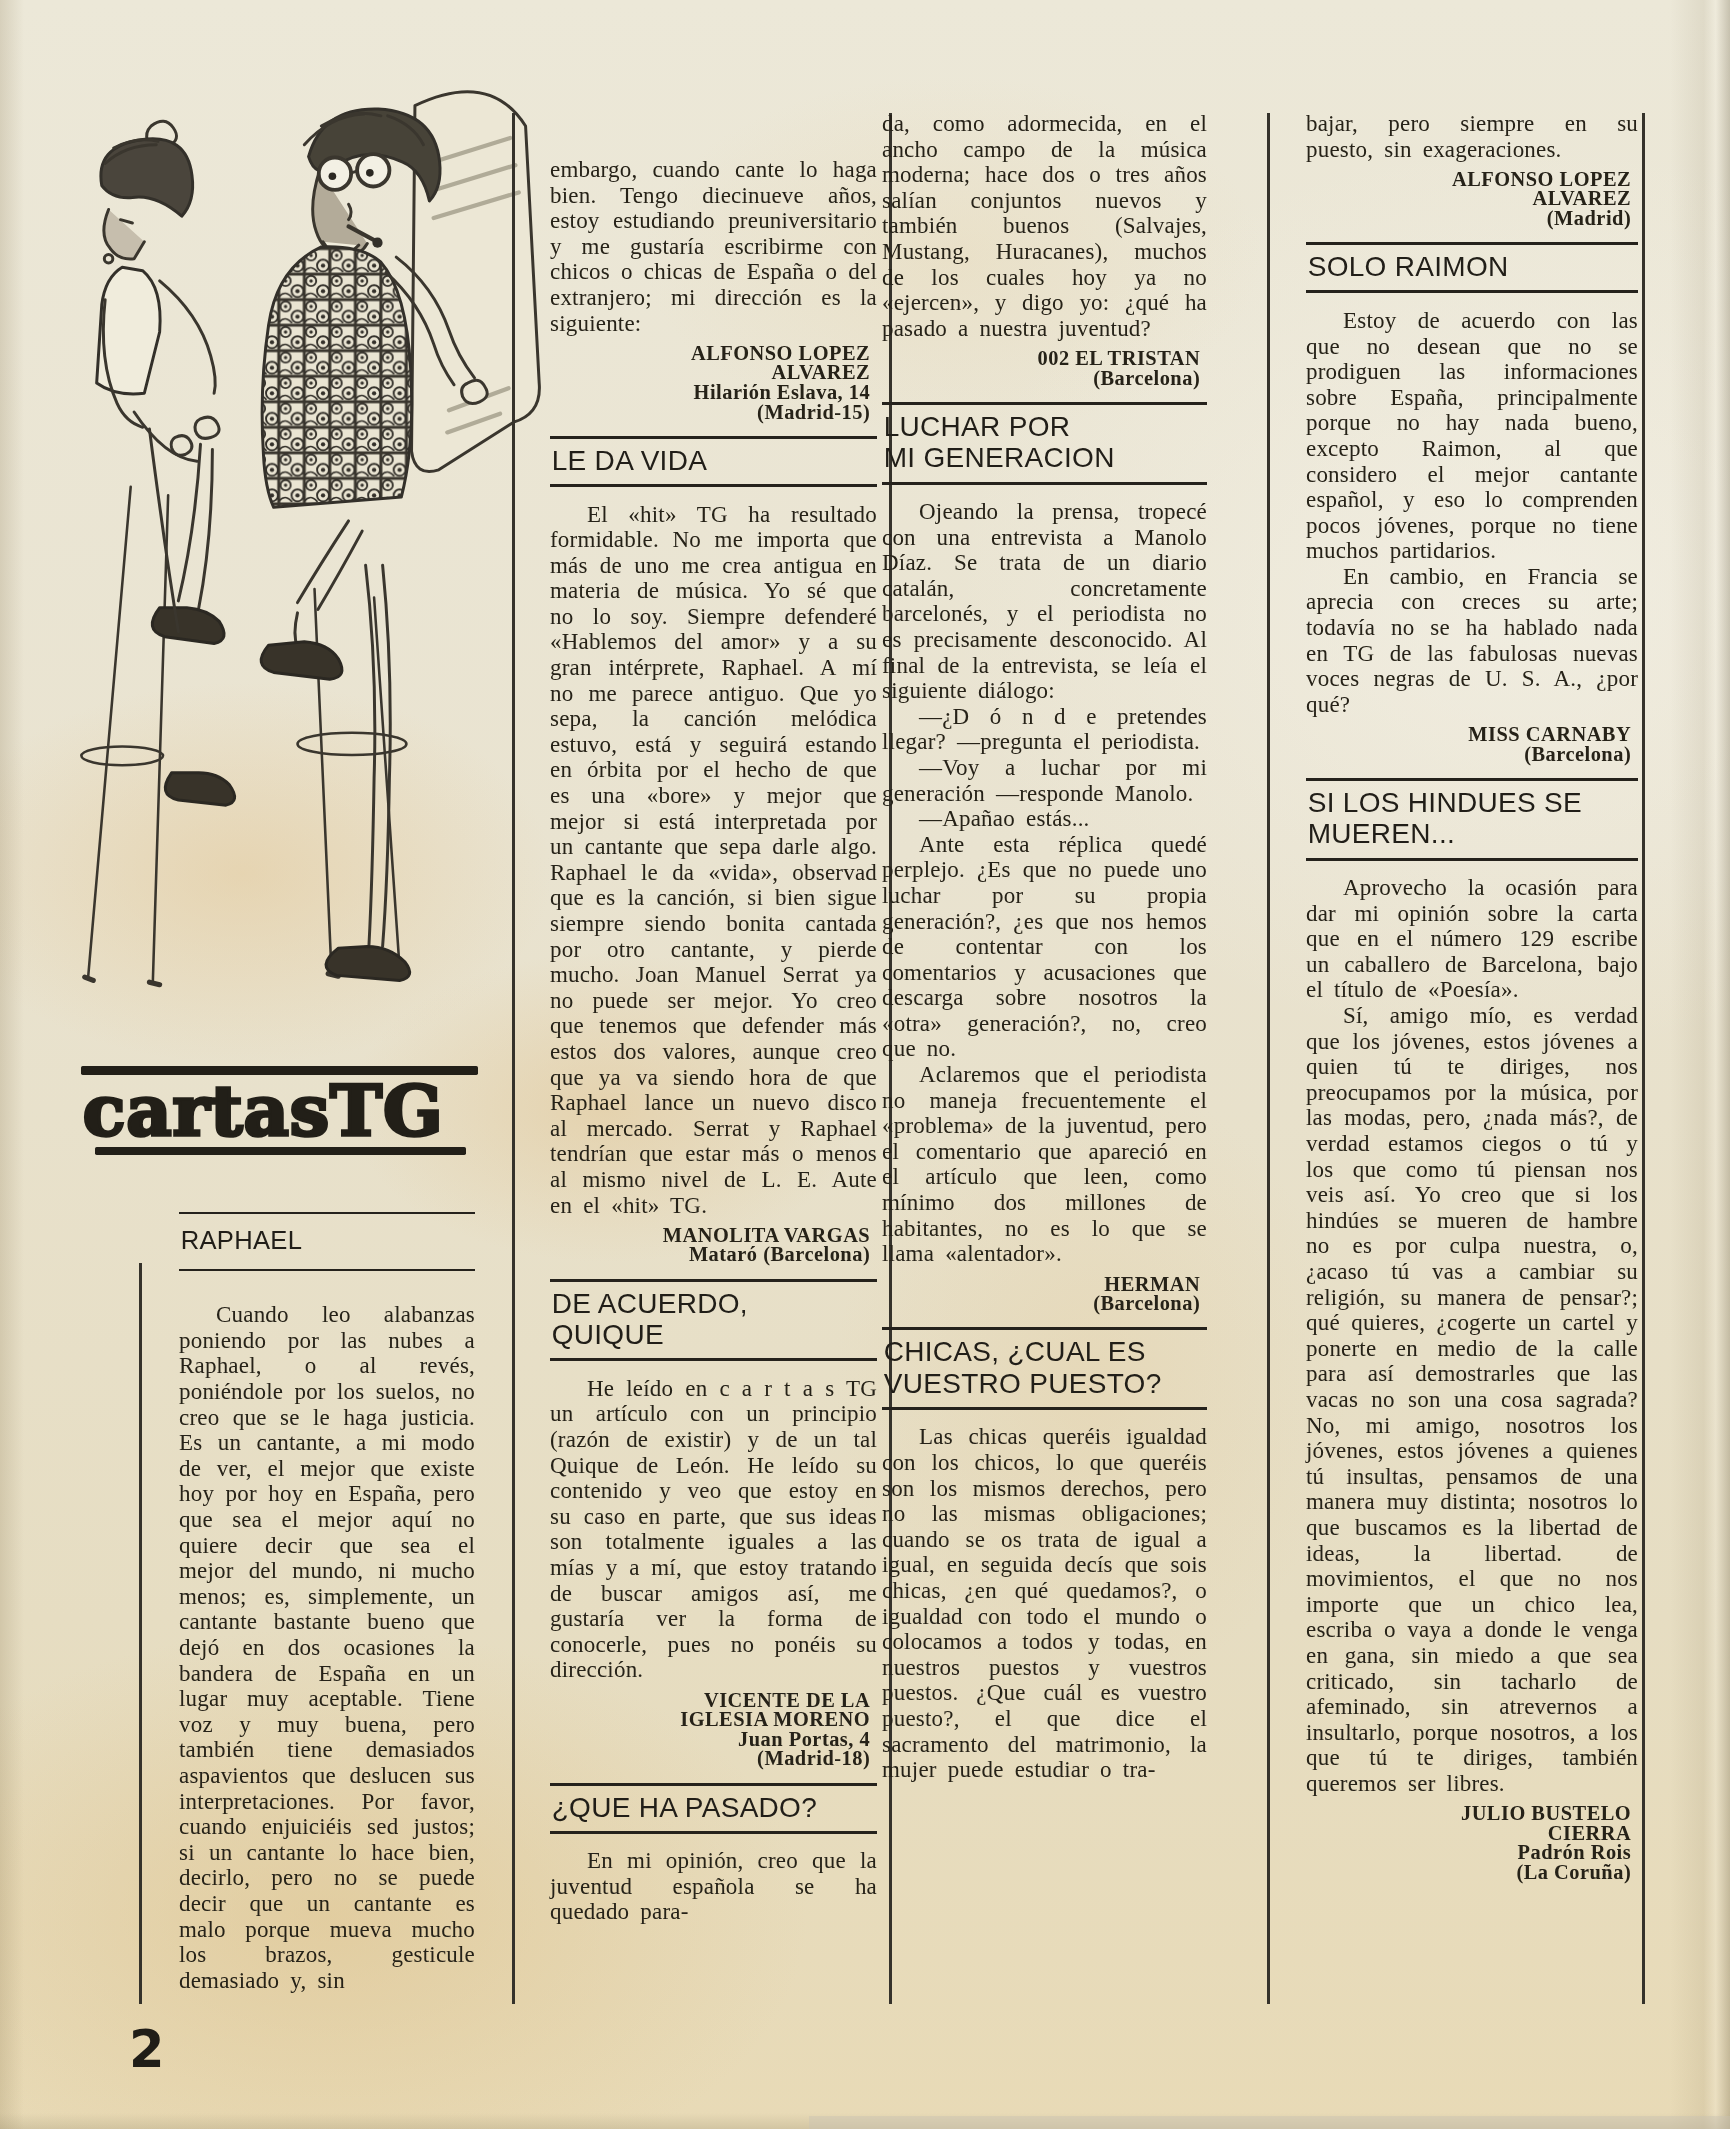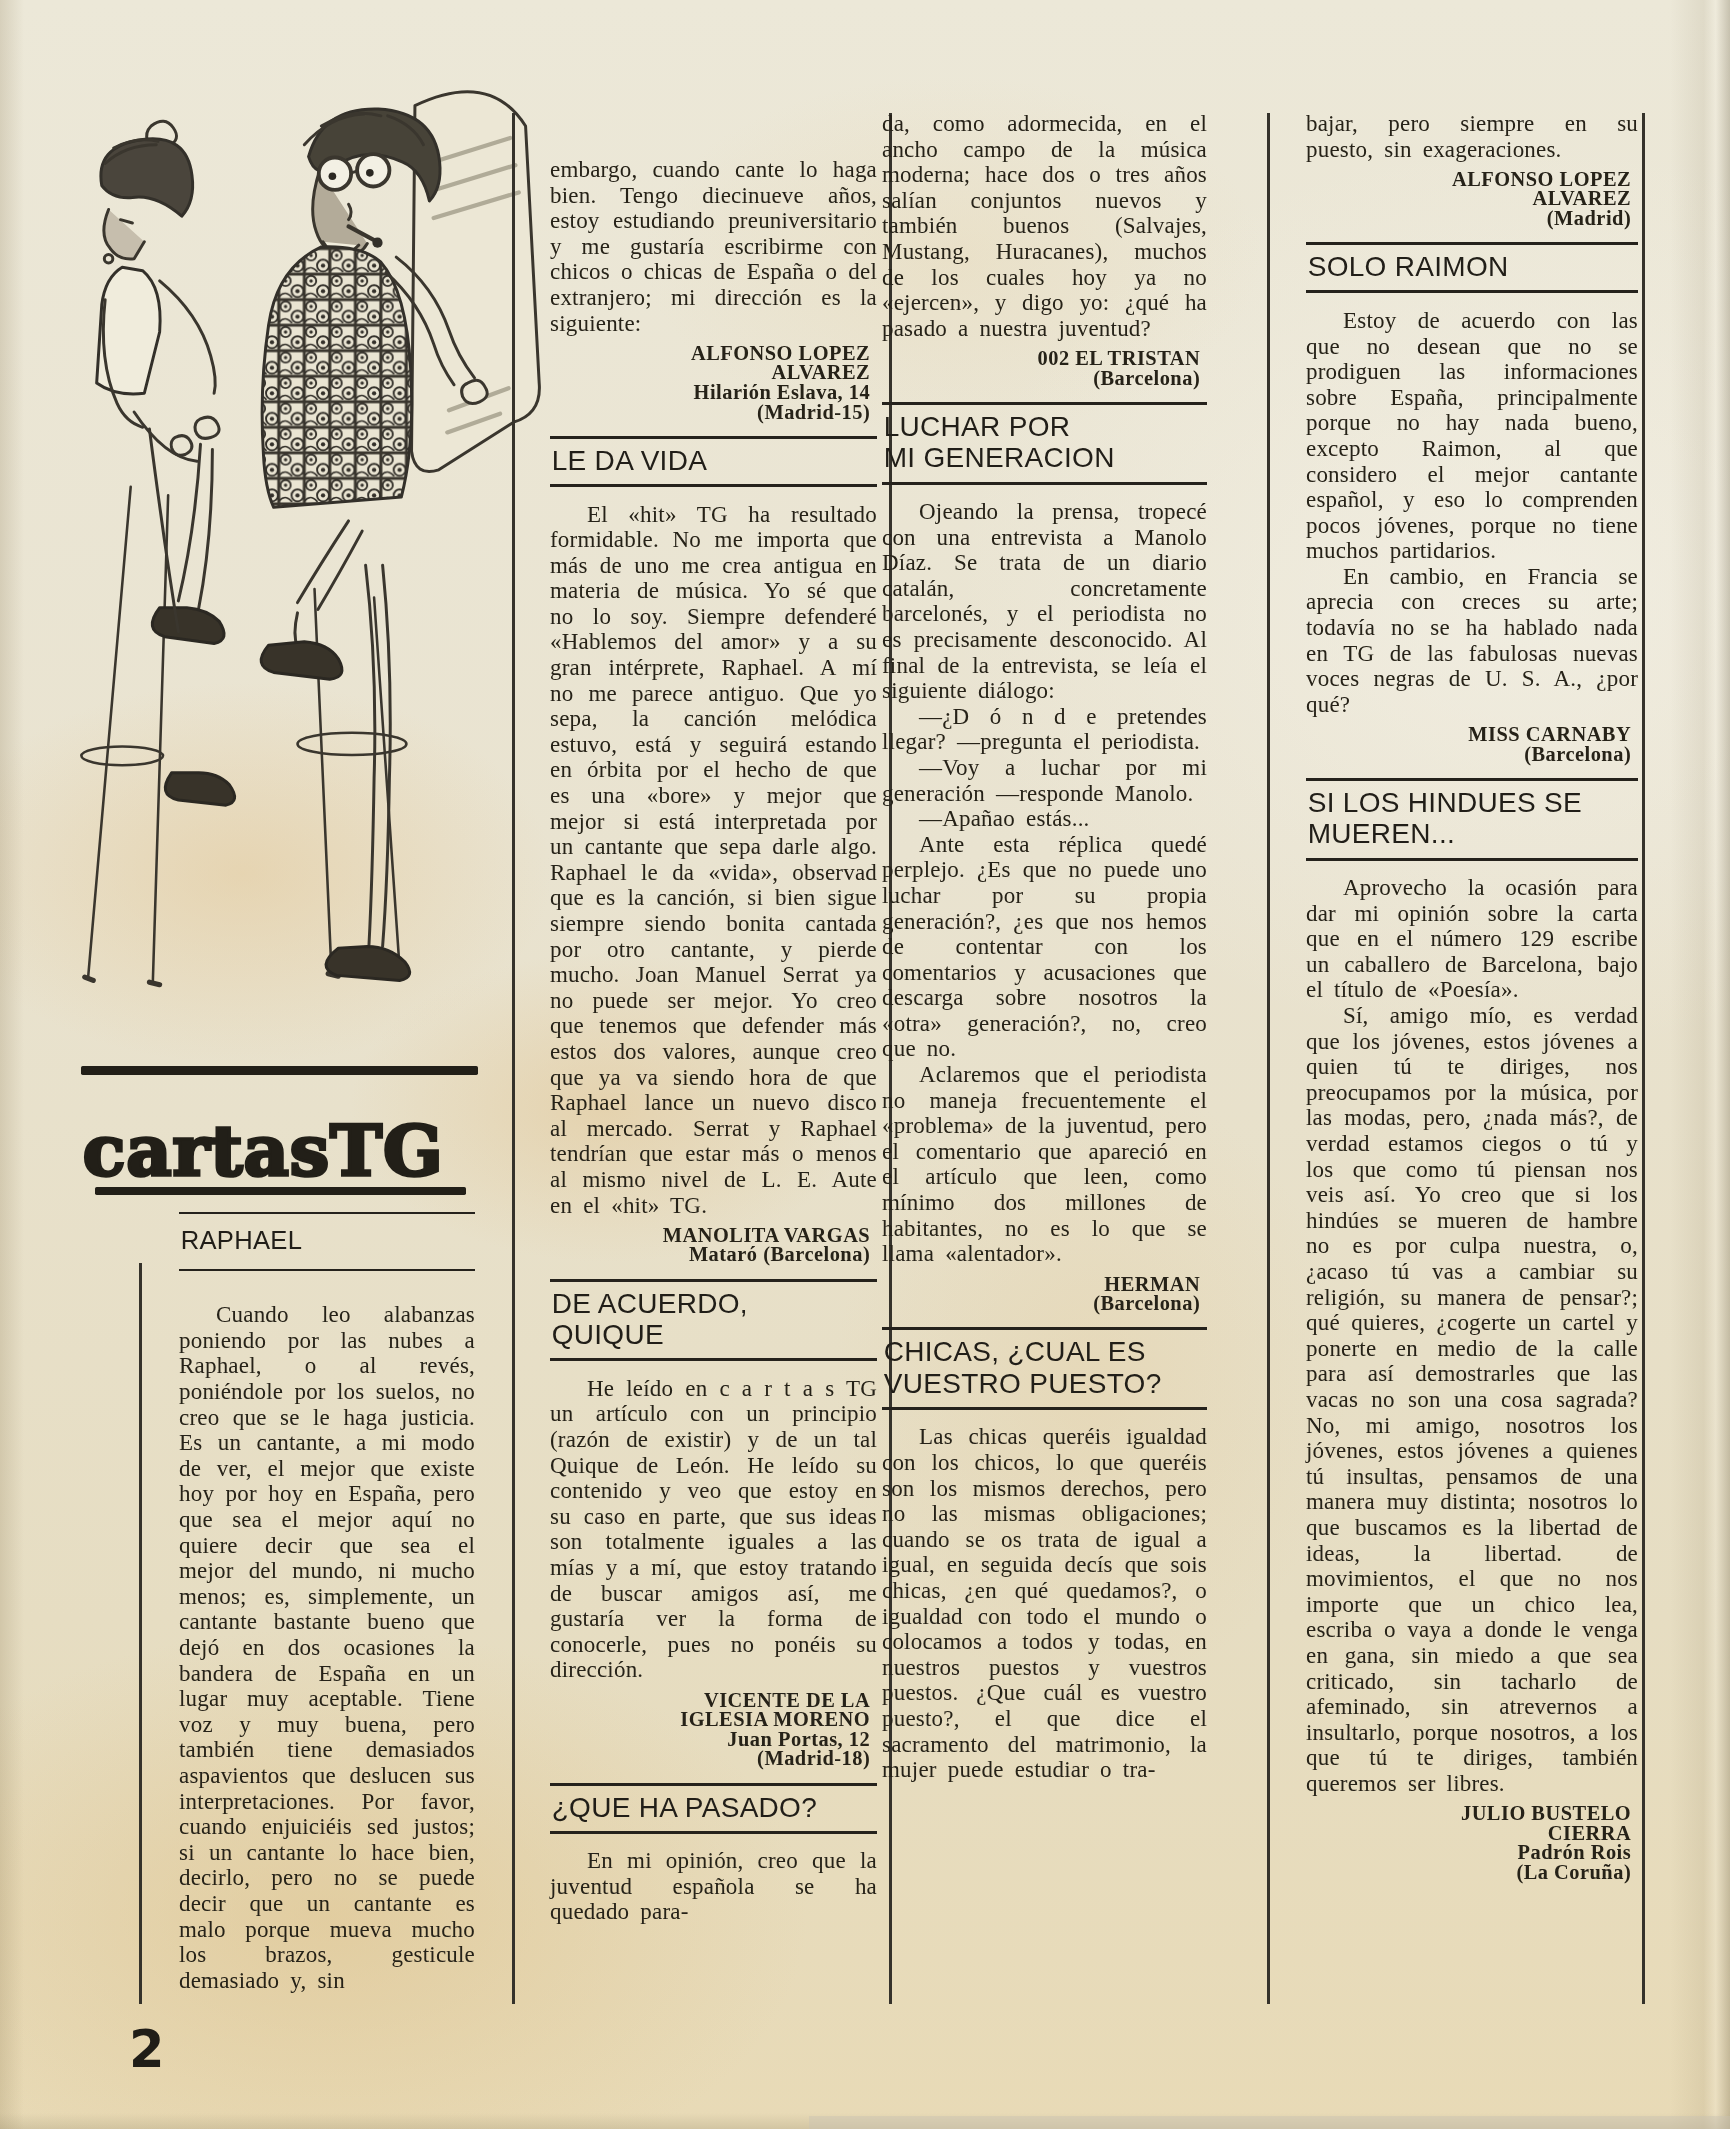--- a/index.html
+++ b/index.html
@@ -34,21 +34,20 @@
 
   .sketch{position:absolute;left:49px;top:44px;width:497px;height:1010px;}
 
   .logo-block{position:absolute;left:81px;top:1066px;width:397px;}
   .logo-rule{height:9.4px;background:#221f18;border-radius:1.7px;}
   .logo-rule.bottom{margin-left:13.6px;width:371px;height:8.5px;}
   .logo-text{
     font-family:"DejaVu Serif",serif;font-weight:bold;font-size:70px;line-height:63px;
     color:#221f18;-webkit-text-stroke:3.4px #221f18;letter-spacing:0.9px;
     padding:3.4px 0 5.1px 1.7px;
-    margin-top:40px;
   }
 
   .col{position:absolute;top:111px;}
   #col1{left:179px;width:296px;top:1203px;}
   #col2{left:550px;width:327px;margin-top:46px;}
   #col3{left:882px;width:325px;}
   #col4{left:1306px;width:332px;}
 
   .para{font-size:23px;line-height:25.6px;text-align:justify;word-spacing:5.1px;letter-spacing:0.2px;}
   .para.indent{text-indent:37px;}
@@ -193,21 +192,21 @@
 (Madrid-15)</div>
     <h2 class="heading">LE DA VIDA</h2>
     <div class="para indent">El «hit» TG ha resultado formidable. No me importa que más de uno me crea antigua en materia de música. Yo sé que no lo soy. Siempre defenderé «Hablemos del amor» y a su gran intérprete, Raphael. A mí no me parece antiguo. Que yo sepa, la canción melódica estuvo, está y seguirá estando en órbita por el hecho de que es una «bore» y mejor que mejor si está interpretada por un cantante que sepa darle algo. Raphael le da «vida», observad que es la canción, si bien sigue siempre siendo bonita cantada por otro cantante, y pierde mucho. Joan Manuel Serrat ya no puede ser mejor. Yo creo que tenemos que defender más estos dos valores, aunque creo que ya va siendo hora de que Raphael lance un nuevo disco al mercado. Serrat y Raphael tendrían que estar más o menos al mismo nivel de L. E. Aute en el «hit» TG.</div>
     <div class="sig">MANOLITA VARGAS
 Mataró (Barcelona)</div>
     <h2 class="heading">DE ACUERDO,
 QUIQUE</h2>
     <div class="para indent">He leído en c a r t a s TG un artículo con un principio (razón de existir) y de un tal Quique de León. He leído su contenido y veo que estoy en su caso en parte, que sus ideas son totalmente iguales a las mías y a mí, que estoy tratando de buscar amigos así, me gustaría ver la forma de conocerle, pues no ponéis su dirección.</div>
     <div class="sig">VICENTE DE LA
 IGLESIA MORENO
-Juan Portas, 12
+Juan Portas, 4
 (Madrid-18)</div>
     <h2 class="heading">¿QUE HA PASADO?</h2>
     <div class="para indent">En mi opinión, creo que la juventud española se ha quedado para-</div>
   </section>
 
   <section class="col" id="col3">
     <div class="para">da, como adormecida, en el ancho campo de la música moderna; hace dos o tres años salían conjuntos nuevos y también buenos (Salvajes, Mustang, Huracanes), muchos de los cuales hoy ya no «ejercen», y digo yo: ¿qué ha pasado a nuestra juventud?</div>
     <div class="sig">002 EL TRISTAN
 (Barcelona)</div>
     <h2 class="heading">LUCHAR POR

